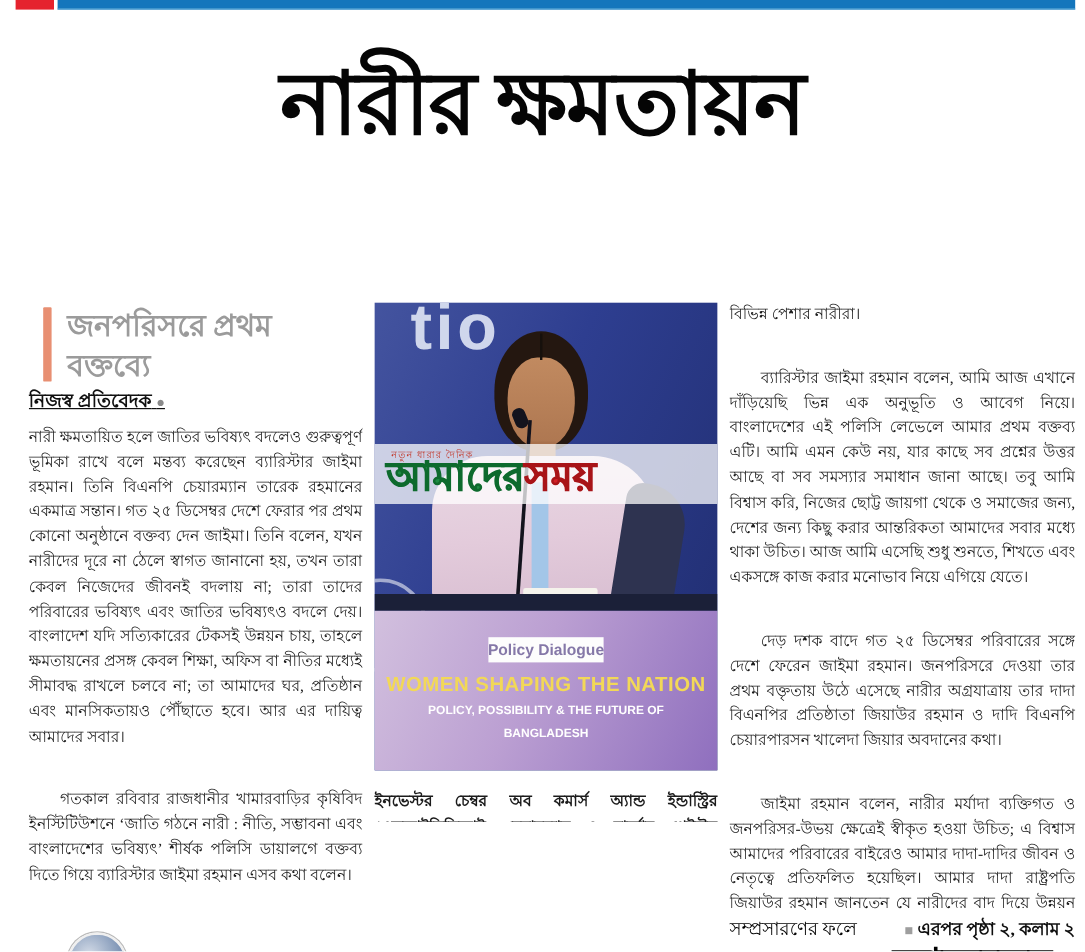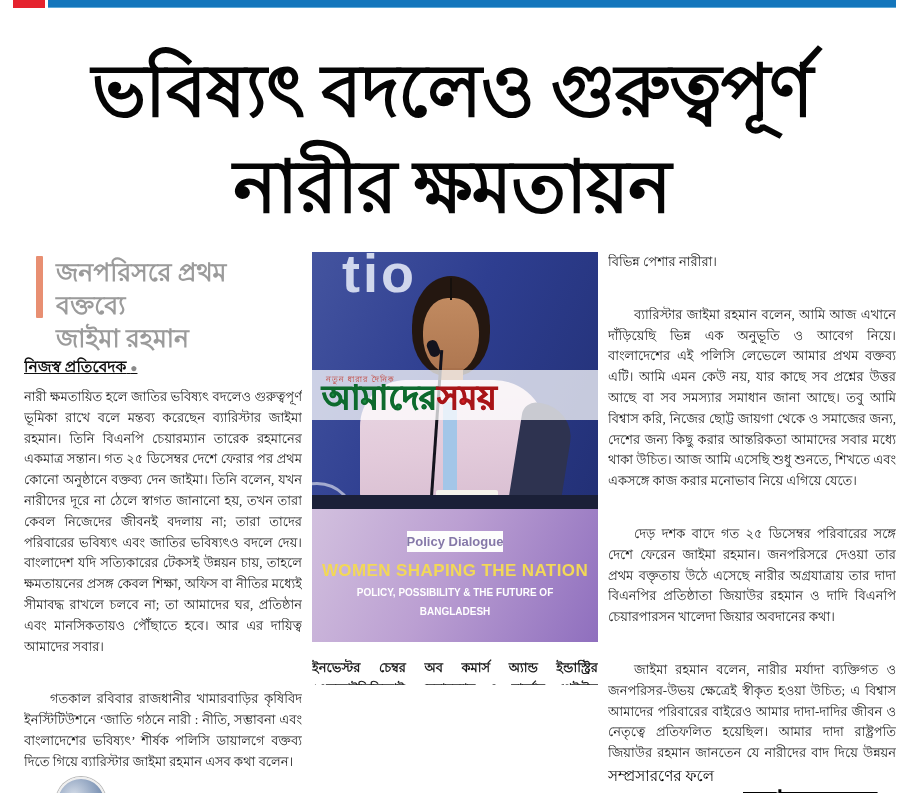--- a/index.html
+++ b/index.html
@@ -91,30 +91,28 @@
 </style>
 </head>
 <body>
 
 <div class="page">
 
   <div class="bar-red"></div>
   <div class="bar-blue"></div>
 
   <div class="headline">
-    <div class="l1">ভবিষ্যৎ বদলেও গুরুত্বপূর্ণ</div>
     <div class="l2">নারীর ক্ষমতায়ন</div>
   </div>
 
   <div class="col col-left">
     <div class="kicker">
       <div class="kicker-bar"></div>
       <div class="kicker-text">
         <div>জনপরিসরে প্রথম বক্তব্যে</div>
-        <div>জাইমা রহমান</div>
       </div>
     </div>
     <div class="byline">
       <span>নিজস্ব প্রতিবেদক</span>
       <span class="dot">●</span>
     </div>
     <div class="body">
       <p>নারী ক্ষমতায়িত হলে জাতির ভবিষ্যৎ বদলেও গুরুত্বপূর্ণ ভূমিকা রাখে বলে মন্তব্য করেছেন ব্যারিস্টার জাইমা রহমান। তিনি বিএনপি চেয়ারম্যান তারেক রহমানের একমাত্র সন্তান। গত ২৫ ডিসেম্বর দেশে ফেরার পর প্রথম কোনো অনুষ্ঠানে বক্তব্য দেন জাইমা। তিনি বলেন, যখন নারীদের দূরে না ঠেলে স্বাগত জানানো হয়, তখন তারা কেবল নিজেদের জীবনই বদলায় না; তারা তাদের পরিবারের ভবিষ্যৎ এবং জাতির ভবিষ্যৎও বদলে দেয়। বাংলাদেশ যদি সত্যিকারের টেকসই উন্নয়ন চায়, তাহলে ক্ষমতায়নের প্রসঙ্গ কেবল শিক্ষা, অফিস বা নীতির মধ্যেই সীমাবদ্ধ রাখলে চলবে না; তা আমাদের ঘর, প্রতিষ্ঠান এবং মানসিকতায়ও পৌঁছাতে হবে। আর এর দায়িত্ব আমাদের সবার।</p>
       <p class="indent">গতকাল রবিবার রাজধানীর খামারবাড়ির কৃষিবিদ ইনস্টিটিউশনে ‘জাতি গঠনে নারী : নীতি, সম্ভাবনা এবং বাংলাদেশের ভবিষ্যৎ’ শীর্ষক পলিসি ডায়ালগে বক্তব্য দিতে গিয়ে ব্যারিস্টার জাইমা রহমান এসব কথা বলেন।</p>
 
@@ -160,20 +158,24 @@
 
   <div class="col col-right">
     <div class="body">
       <p>বিভিন্ন পেশার নারীরা।</p>
       <p class="indent">ব্যারিস্টার জাইমা রহমান বলেন, আমি আজ এখানে দাঁড়িয়েছি ভিন্ন এক অনুভূতি ও আবেগ নিয়ে। বাংলাদেশের এই পলিসি লেভেলে আমার প্রথম বক্তব্য এটি। আমি এমন কেউ নয়, যার কাছে সব প্রশ্নের উত্তর আছে বা সব সমস্যার সমাধান জানা আছে। তবু আমি বিশ্বাস করি, নিজের ছোট্ট জায়গা থেকে ও সমাজের জন্য, দেশের জন্য কিছু করার আন্তরিকতা আমাদের সবার মধ্যে থাকা উচিত। আজ আমি এসেছি শুধু শুনতে, শিখতে এবং একসঙ্গে কাজ করার মনোভাব নিয়ে এগিয়ে যেতে।</p>
       <p class="indent">দেড় দশক বাদে গত ২৫ ডিসেম্বর পরিবারের সঙ্গে দেশে ফেরেন জাইমা রহমান। জনপরিসরে দেওয়া তার প্রথম বক্তৃতায় উঠে এসেছে নারীর অগ্রযাত্রায় তার দাদা বিএনপির প্রতিষ্ঠাতা জিয়াউর রহমান ও দাদি বিএনপি চেয়ারপারসন খালেদা জিয়ার অবদানের কথা।</p>
       <p class="indent">জাইমা রহমান বলেন, নারীর মর্যাদা ব্যক্তিগত ও জনপরিসর-উভয় ক্ষেত্রেই স্বীকৃত হওয়া উচিত; এ বিশ্বাস আমাদের পরিবারের বাইরেও আমার দাদা-দাদির জীবন ও নেতৃত্বে প্রতিফলিত হয়েছিল। আমার দাদা রাষ্ট্রপতি জিয়াউর রহমান জানতেন যে নারীদের বাদ দিয়ে উন্নয়ন কখনই পূর্ণ হতে পারে না। তিনি নারীদের ঘরে, কর্মক্ষেত্রে ও জনপরিসরে সক্ষম অবদানকারী হিসেবে দেখতেন। এই বিশ্বাসই একজন নেতা হিসেবে নেওয়া তার সিদ্ধান্তগুলোকে প্রভাবিত করেছিল। তার নেতৃত্বে পোশাক খাতের</p>
     </div>
     <div class="colophon-line">
       <span>সম্প্রসারণের ফলে</span>
+      <span class="colophon-note">
+        <span class="sq">■</span>
+        <span>এরপর পৃষ্ঠা ২, কলাম ২</span>
+      </span>
     </div>
   </div>
 
   <div class="globe"></div>
   <div class="next-headline">
     <span>আজকের</span>
   </div>
 
 </div>
 

